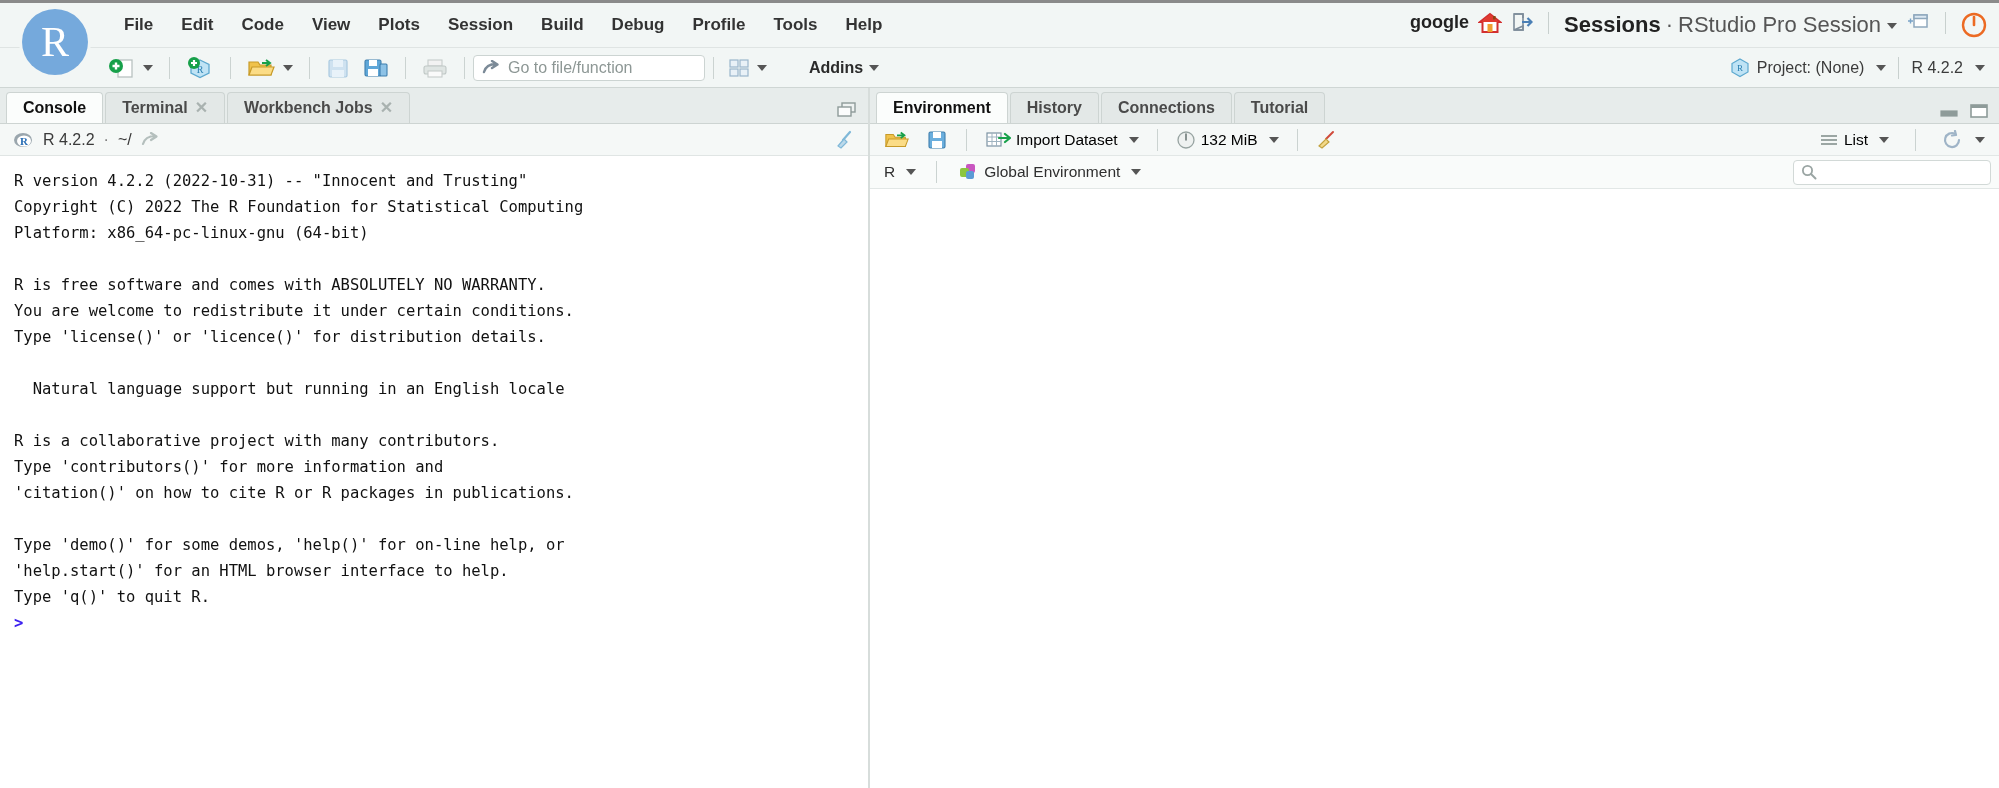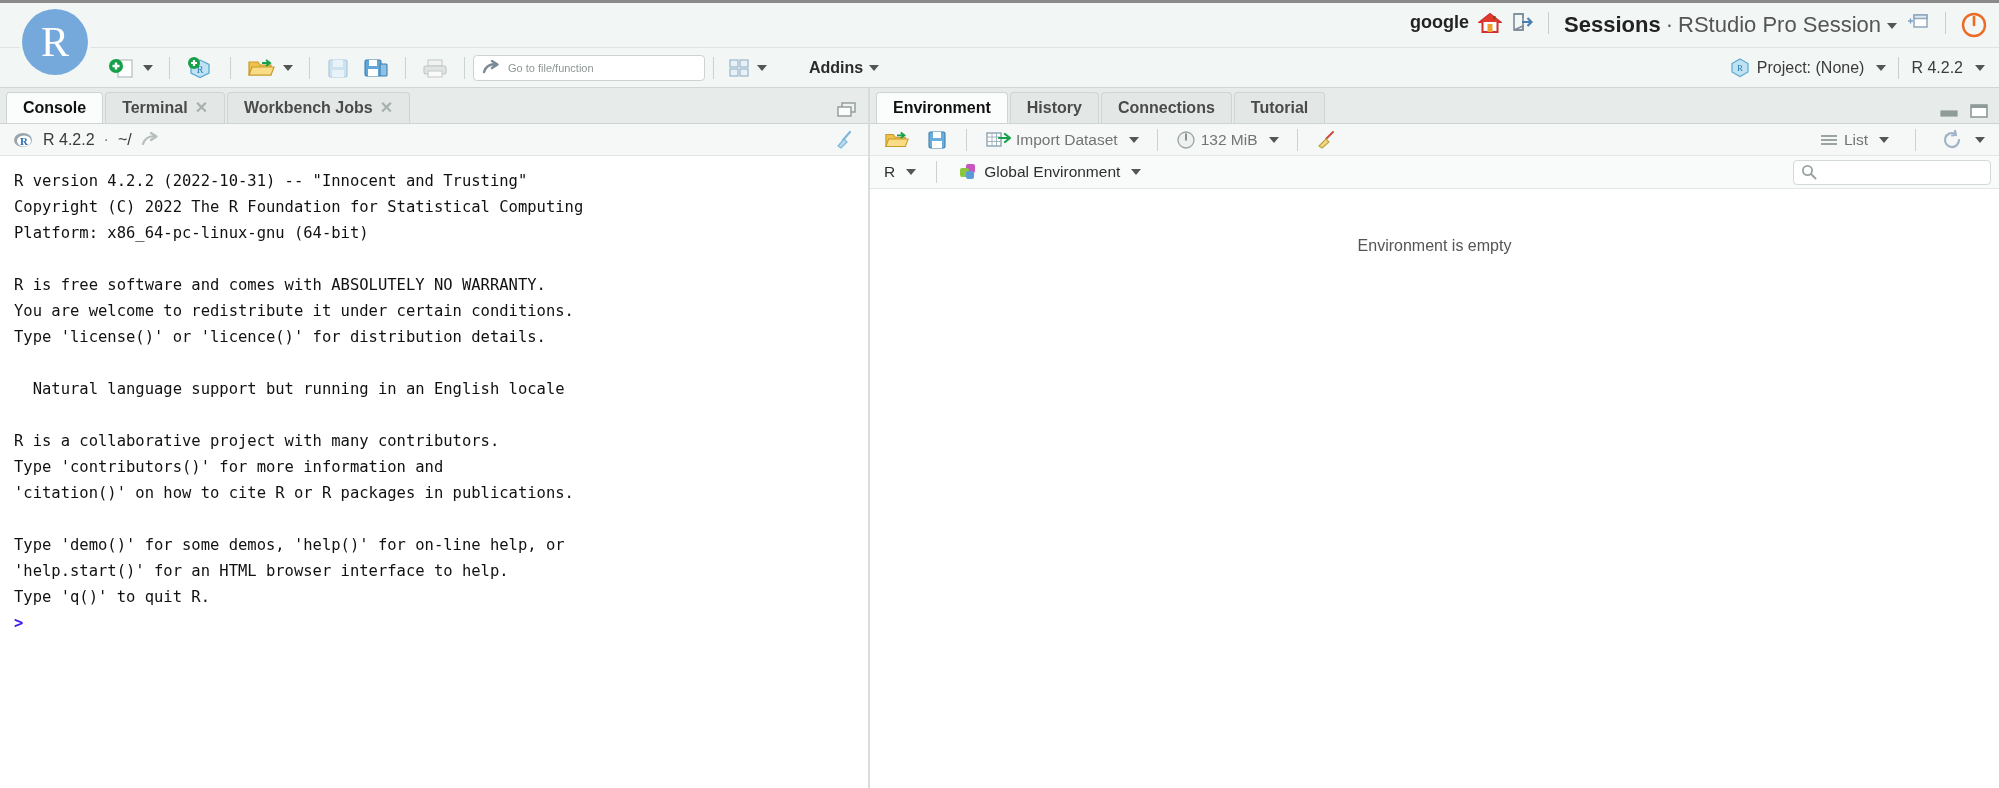--- a/index.html
+++ b/index.html
@@ -61,21 +61,21 @@
   .tb-group { display: flex; align-items: center; gap: 3px; }
   .tb-btn {
     display: flex; align-items: center; justify-content: center;
     height: 30px; padding: 0 5px; border-radius: 3px; cursor: default;
   }
   .tb-sep { width: 1px; height: 22px; background: #cbd3d1; margin: 0 8px; }
   .gofile {
     display: flex; align-items: center; gap: 8px;
     width: 232px; height: 26px;
     background: #fff; border: 1px solid #ccd4d2; border-radius: 4px;
-    padding: 0 8px; color: #8d9795; font-size: 11px;
+    padding: 0 8px; color: #8d9795; font-size: 16px;
   }
   .addins-label { font-size: 16px; color: #2b2b2b; font-weight: bold; margin-left: 32px; }
   .tb-right {
     margin-left: auto; display: flex; align-items: center;
     gap: 6px; padding-right: 14px; font-size: 16px; color: #3b3b3b;
   }
 
   
   .panes { flex: 1; display: flex; min-height: 0; background: #e9eceb; }
   .pane { display: flex; flex-direction: column; min-height: 0; background: #fff; }
@@ -118,21 +118,21 @@
     font-size: 15.5px; line-height: 26px;
     color: #111; white-space: pre;
   }
   .prompt { color: #3c20f0; font-weight: bold; }
 
   
   .env-tb {
     height: 32px; min-height: 32px; background: #f5f8f7;
     display: flex; align-items: center; gap: 4px;
     padding: 0 8px; border-bottom: 1px solid #e2e7e6;
-    font-size: 15.5px; color: #737373;
+    font-size: 15.5px; color: #000000;
   }
   .env-tb2 {
     height: 33px; min-height: 33px; background: #f9fbfa;
     display: flex; align-items: center; gap: 6px;
     padding: 0 8px; border-bottom: 1px solid #e2e7e6;
     font-size: 15.5px; color: #2f2f2f;
   }
   .env-btn { display:flex; align-items:center; gap:5px;
     padding: 3px 6px; border-radius:3px; cursor: default; white-space: nowrap; }
   .env-search {
@@ -154,20 +154,33 @@
 </head>
 <body>
 
 <div class="app">
 
   <div class="menubar">
     <div class="rlogo">
       <span>R</span>
     </div>
 
+    <div class="menu-items">
+      <div class="menu-item">File</div>
+      <div class="menu-item">Edit</div>
+      <div class="menu-item">Code</div>
+      <div class="menu-item">View</div>
+      <div class="menu-item">Plots</div>
+      <div class="menu-item">Session</div>
+      <div class="menu-item">Build</div>
+      <div class="menu-item">Debug</div>
+      <div class="menu-item">Profile</div>
+      <div class="menu-item">Tools</div>
+      <div class="menu-item">Help</div>
+    </div>
 
     <div class="menu-right">
       <span class="google-label">google</span>
       <span>
         <svg width="24" height="22" viewBox="0 0 24 22">
           <path d="M12 2 L22 10 L19.5 10 L19.5 20 L4.5 20 L4.5 10 L2 10 Z" fill="#fff" stroke="#d32f2f" stroke-width="2"></path>
           <path d="M12 2.5 L21 10 L3 10 Z" fill="#e03a2f"></path>
           <rect x="9.5" y="12" width="5" height="8" fill="#f0a030"></rect>
           <rect x="15" y="4" width="2.6" height="3.4" fill="#8b4513"></rect>
         </svg>
@@ -486,19 +499,16 @@
           <span style="margin-right:6px;">
             <svg width="16" height="16" viewBox="0 0 16 16">
               <circle cx="6.5" cy="6.5" r="4.6" fill="none" stroke="#9aa5a3" stroke-width="1.8"></circle>
               <path d="M10 10 L14.5 14.5" stroke="#9aa5a3" stroke-width="2" stroke-linecap="round"></path>
             </svg>
           </span>
           <input type="text" placeholder="" style="">
         </div>
       </div>
 
-      <div class="env-empty">
-        <span>Environment is empty</span>
-      </div>
     </div>
 
   </div>
 </div>
 
 </body></html>

